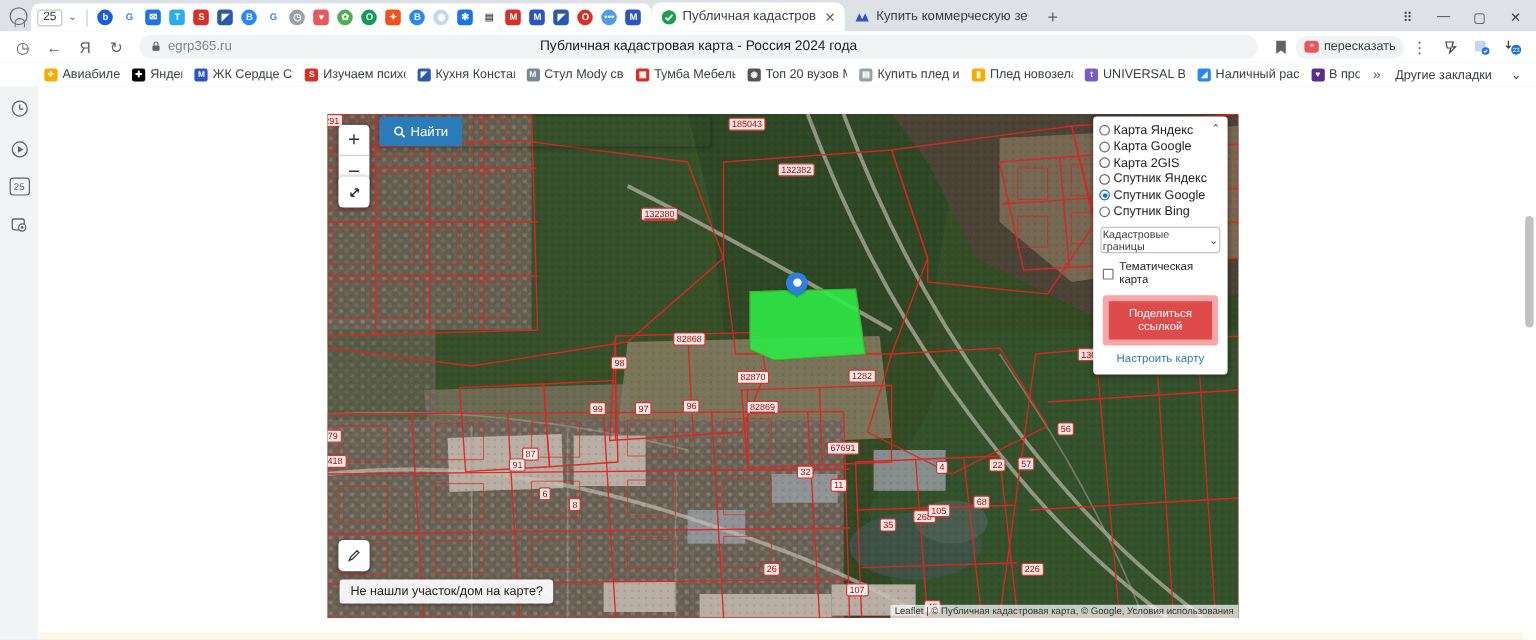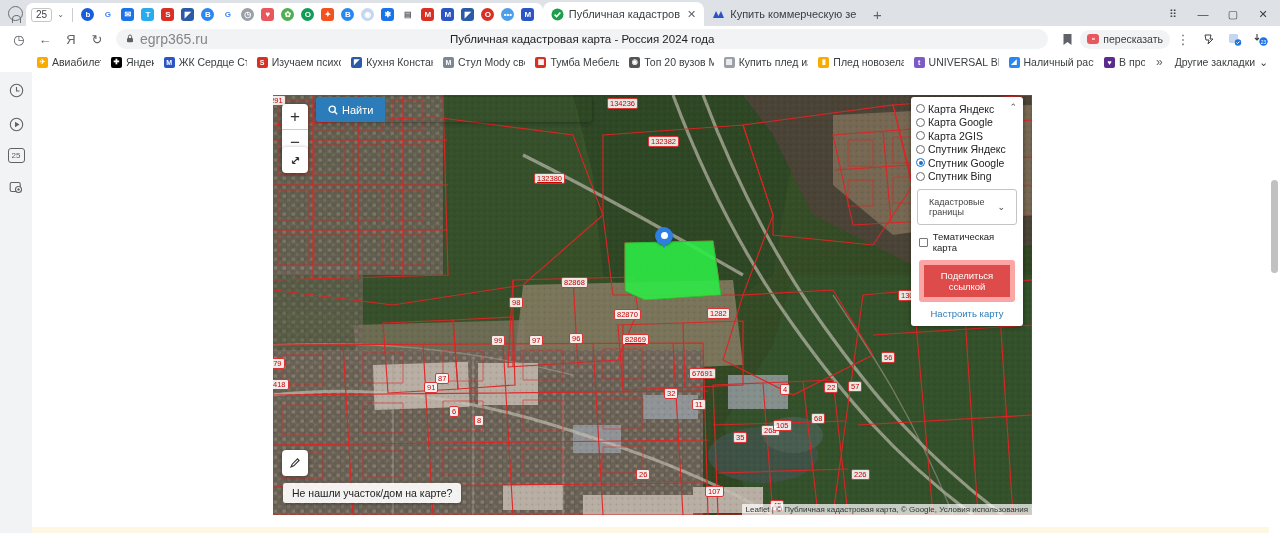--- a/index.html
+++ b/index.html
@@ -56,39 +56,39 @@
   .toolbar{
     flex:0 0 26px;height:26px;background:#fff;display:flex;align-items:center;gap:0px;padding:0 6px;
   }
   .tbtn{width:26px;height:24px;display:flex;align-items:center;justify-content:center;color:#5f6368;font-size:13px;}
   .omnibox{
     flex:1; height:20px; background:#f1f3f4; border-radius:10px;
     display:flex;align-items:center;gap:6px;padding:0 10px;margin:0 6px;position:relative;
     min-width:0;
   }
   .omnibox .lock{font-size:9px;color:#5f6368;}
-  .omnibox .url{font-size:14px;color:#80868b;}
+  .omnibox .url{font-size:11px;color:#80868b;}
   .omnibox .pagetitle{
     position:absolute;left:0;right:0;text-align:center;font-size:11.5px;color:#202124;pointer-events:none;
   }
   .rewrite-chip{
     display:flex;align-items:center;gap:4px;background:#f1f3f4;border-radius:10px;height:19px;padding:0 7px;font-size:10.5px;color:#3c4043;
   }
   .rw-ico{width:12px;height:10px;border-radius:3px;background:#e8575c;color:#fff;font-size:6px;display:flex;align-items:center;justify-content:center;}
 
   
   .bookmarks{
     flex:0 0 20px;height:20px;background:#fff;display:flex;align-items:center;gap:0px;padding:0 6px;
     font-size:10.5px;color:#3c4043;overflow:hidden;
   }
   .bm{display:flex;align-items:center;gap:4px;padding:0 5px;height:18px;white-space:nowrap;max-width:96px;overflow:hidden;}
   .bm .bmlabel{overflow:hidden;text-overflow:clip;white-space:nowrap;}
   .bmi{width:11px;height:11px;flex:0 0 11px;border-radius:2px;display:flex;align-items:center;justify-content:center;font-size:7px;color:#fff;font-weight:bold;}
   .bm-more{padding:0 6px;color:#5f6368;font-size:12px;}
-  .bm-other{margin-left:auto;display:flex;align-items:flex-end;gap:4px;padding:0 6px;white-space:nowrap;}
+  .bm-other{margin-left:auto;display:flex;align-items:flex-end;gap:16px;padding:0 6px;white-space:nowrap;}
 
   
   .content{flex:1;display:flex;background:#fff;overflow:hidden;position:relative;}
   .leftrail{
     width:32px;flex:0 0 32px;background:#f1f3f4;display:flex;flex-direction:column;align-items:center;padding-top:8px;gap:14px;
   }
   .rail-ico{width:20px;height:20px;display:flex;align-items:center;justify-content:center;color:#5f6368;font-size:11px;}
   .rail-box{width:17px;height:15px;border:1.2px solid #5f6368;border-radius:3px;font-size:8px;display:flex;align-items:center;justify-content:center;color:#5f6368;}
 
   .page{flex:1;position:relative;background:#fff;overflow:hidden;}
@@ -140,22 +140,22 @@
     box-shadow:0 1px 5px rgba(0,0,0,.4);padding:5px 0 7px 0;
   }
   .radiorow{display:flex;align-items:center;gap:3px;padding:0px 5px;height:13.5px;font-size:10.5px;color:#222;}
   .radiorow .rd{
     width:9px;height:9px;flex:0 0 9px;border-radius:50%;border:1.2px solid #6b6b6b;background:#fff;position:relative;
   }
   .radiorow .rd.on{border-color:#1a6fc4;}
   .radiorow .rd.on:after{content:"";position:absolute;left:1.6px;top:1.6px;width:4px;height:4px;border-radius:50%;background:#1a6fc4;}
   .panel-collapse{position:absolute;right:6px;top:5px;font-size:9px;color:#555;}
   .selectbox{
-    margin:6px 6px 0 6px;height:36px;border:1px solid #c4c4c4;border-radius:3px;display:flex;align-items:center;
-    padding:0 11px;font-size:9px;color:#444;
+    margin:6px 6px 0 6px;height:22px;border:1px solid #c4c4c4;border-radius:3px;display:flex;align-items:center;
+    padding:0 1px;font-size:9px;color:#444;
   }
   .chkrow{display:flex;align-items:center;gap:5px;margin:6px 6px 0 8px;font-size:9.5px;color:#222;}
   .chk{width:9px;height:9px;border:1.2px solid #777;border-radius:1px;background:#fff;}
   .sharebtn{
     margin:7px 8px 0 8px;background:#dd4b4b;color:#fff;border-radius:3px;text-align:center;
     font-size:9.5px;padding:5px 0;border:5px solid #fca5a5;
   }
   .setuplink{text-align:center;font-size:9.5px;color:#2b7cb8;margin-top:6px;}
 
   
@@ -544,21 +544,21 @@
             <path d="M575 85 h25 v26 h-25z M620 82 h25 v26 h-25z M672 80 h25 v26 h-25z M725 78 h25 v26 h-25z"></path>
             <path d="M10 260 h40 v30 h-40z M90 258 h40 v30 h-40z M170 256 h40 v30 h-40z M250 255 h40 v30 h-40z M330 254 h40 v30 h-40z"></path>
             <path d="M10 310 h40 v30 h-40z M90 308 h40 v30 h-40z M170 306 h40 v30 h-40z M250 305 h40 v30 h-40z M330 304 h40 v30 h-40z"></path>
             <path d="M10 358 h40 v26 h-40z M90 356 h40 v26 h-40z M170 354 h40 v26 h-40z M250 353 h40 v26 h-40z M330 352 h40 v26 h-40z"></path>
           </g>
 
           <path d="M352 148 L440 146 L448 200 L372 205 L352 196 Z" fill="#2eea46" fill-opacity="0.9" stroke="#22c23a" stroke-width="1"></path>
         </svg>
 
         <div id="plabels">
-            <div class="plabel" style="left: 334px; top: 3px;">134236</div>
+            <div class="plabel" style="left: 334px; top: 3px;">185043</div>
             <div class="plabel" style="left: -10px; top: 0px;">1291</div>
             <div class="plabel" style="left: 375px; top: 41px;">132382</div>
             <div class="plabel" style="left: 261px; top: 78px; text-decoration: underline;">132380</div>
             <div class="plabel" style="left: 288px; top: 182px;">82868</div>
             <div class="plabel" style="left: 341px; top: 214px;">82870</div>
             <div class="plabel" style="left: 349px; top: 239px; text-decoration: underline;">82869</div>
             <div class="plabel" style="left: 434px; top: 213px;">1282</div>
             <div class="plabel" style="left: 236px; top: 202px;">98</div>
             <div class="plabel" style="left: 218px; top: 240px;">99</div>
             <div class="plabel" style="left: 256px; top: 240px;">97</div>

